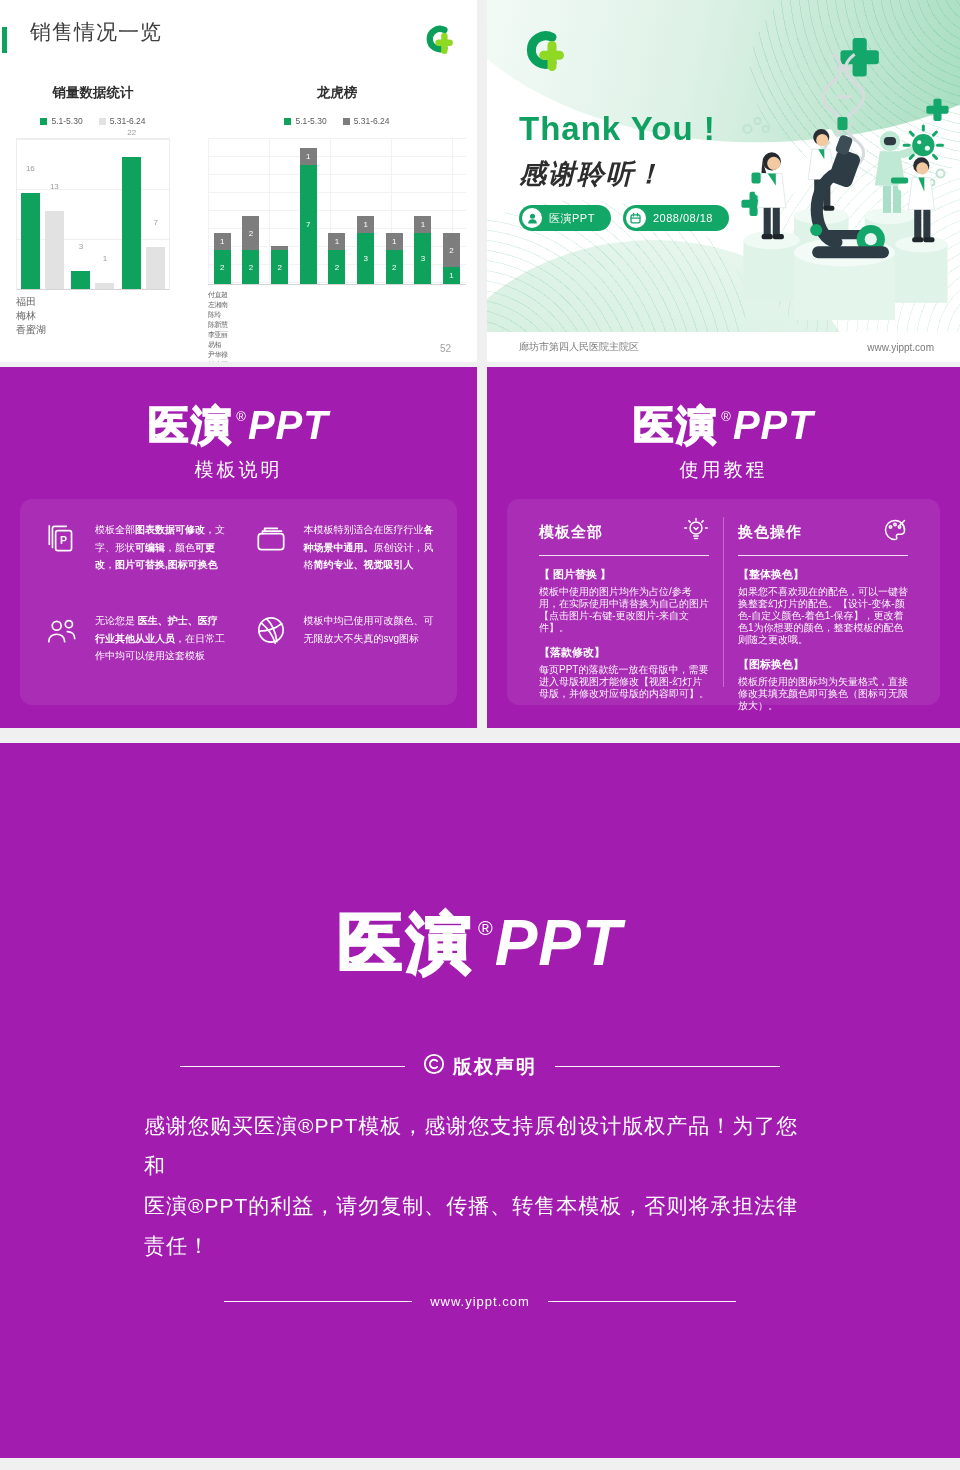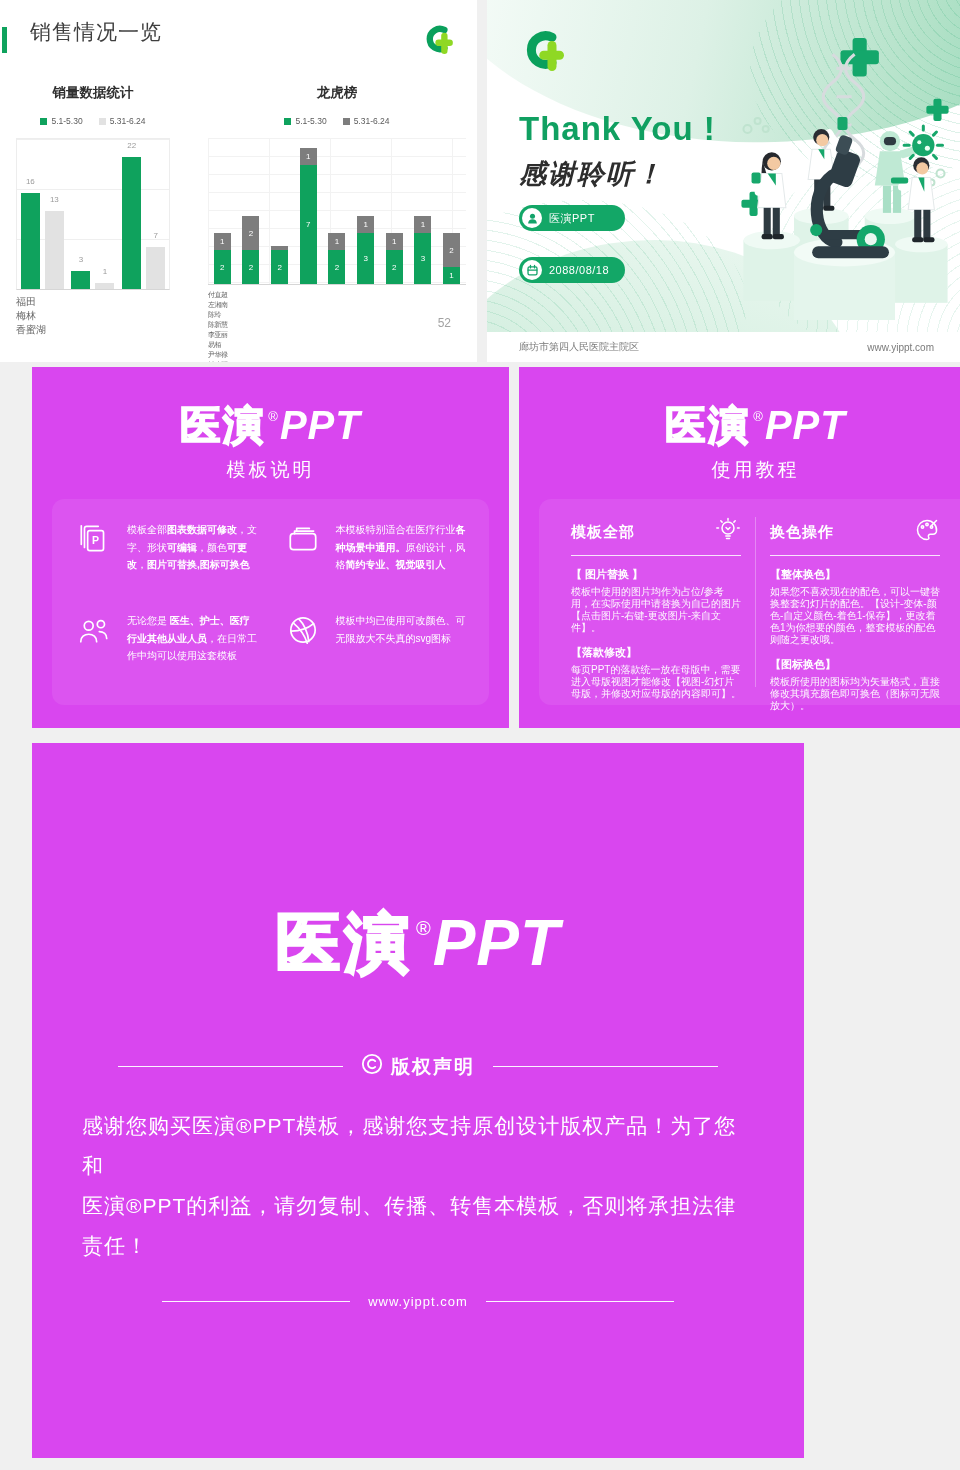--- a/index.html
+++ b/index.html
@@ -5,69 +5,69 @@
   html,body{margin:0;padding:0;background:#e9e9e9;}
   .canvas{position:relative;width:960px;height:1470px;background:#f0f0f0;overflow:hidden;
           font-family:"Liberation Sans","DejaVu Sans",sans-serif;}
   .slide{position:absolute;overflow:hidden;}
 
   
   .s1{left:0;top:0;width:477px;height:362px;background:#ffffff;}
   .s2{left:487px;top:0;width:473px;height:362px;background:#ffffff;}
   .s3{left:0;top:367px;width:477px;height:361px;}
   .s4{left:487px;top:367px;width:473px;height:361px;}
-  .s5{left:0;top:743px;width:772px;height:715px;}
-  .gslide{background:#d946ef;color:#fff;margin-left:32px;}
+  .s5{left:0;top:743px;width:960px;height:715px;}
+  .gslide{background:#a21caf;color:#fff;}
 
   
   .s1-accent{position:absolute;left:2px;top:27px;width:5px;height:26px;background:#0fa25d;}
   .s1-title{position:absolute;left:30px;top:18px;margin:0;font-size:21px;font-weight:500;color:#3f3f3f;letter-spacing:1px;}
   .mark{position:absolute;}
   .mark-s1{right:22px;top:22px;width:34px;height:34px;}
   .chart{position:absolute;top:84px;}
   .chart-0{left:16px;width:154px;}
   .chart-1{left:208px;width:258px;}
   .chart-title{text-align:center;font-size:13.5px;font-weight:600;color:#2f2f2f;}
   .legend{display:flex;justify-content:center;gap:16px;margin-top:14px;}
   .legend-item{display:flex;align-items:center;gap:4px;font-size:8.5px;color:#5b5b5b;}
   .swatch{width:7px;height:7px;display:inline-block;}
   .plot{display:flex;align-items:flex-end;justify-content:space-around;margin-top:12px;}
   .chart-0 .plot{height:150px;border:1px solid #ededed;border-bottom:1px solid #d6d6d6;
     background-image:linear-gradient(#efefef 1px,transparent 1px);background-size:100% 50px;}
   .chart-1 .plot{height:146px;border-bottom:1px solid #d6d6d6;
     background-image:linear-gradient(#f2f2f2 1px,transparent 1px),linear-gradient(90deg,#f2f2f2 1px,transparent 1px);
     background-size:100% 18px,61px 100%;}
   .group{display:flex;align-items:flex-end;gap:5px;}
-  .bcol{display:flex;flex-direction:column;align-items:center;gap:7px;}
+  .bcol{display:flex;flex-direction:column;align-items:center;gap:20px;}
   .vlabel{font-size:8px;color:#9b9b9b;}
   .bar{width:19px;}
   .stack{flex-direction:column-reverse;gap:0;width:17px;}
   .seg{width:17px;display:flex;align-items:center;justify-content:center;color:#fff;font-size:8px;}
   .xlabels{display:flex;justify-content:space-around;margin-top:5px;flex-direction:column;}
   .chart-0 .xlab{font-size:10px;color:#666;}
   .chart-1 .xlab{font-size:7px;color:#666;letter-spacing:-0.5px;}
-  .s1-pagenum{position:absolute;right:26px;bottom:32px;font-size:12px;color:#a2a2a2;}
+  .s1-pagenum{position:absolute;right:26px;bottom:8px;font-size:10px;color:#a2a2a2;}
 
   
   .ty-deco{position:absolute;z-index:0;}
   .ty-top{top:-96px;left:-60px;width:620px;height:240px;
     background:linear-gradient(105deg,#f4fbf7 10%,#ddf1e6 45%,#b4e2c9 78%,#93d8b7 100%);
     border-radius:0 0 45% 60% / 0 0 120px 230px;transform:rotate(-3deg);}
   .ty-ctr{top:-40px;right:-70px;width:280px;height:220px;border-radius:50%;
     background:repeating-radial-gradient(circle at 85% 10%,rgba(21,160,100,.14) 0 1px,transparent 1px 9px);}
   .ty-blf{bottom:-78px;left:-56px;width:430px;height:200px;
     background:linear-gradient(15deg,#c8ead7,#ecf8f1);border-radius:60% 55% 0 0 / 100% 95% 0 0;}
   .ty-cbl{bottom:-48px;left:-70px;width:330px;height:210px;border-radius:50%;
     background:repeating-radial-gradient(circle at 15% 95%,rgba(21,160,100,.12) 0 1px,transparent 1px 10px);}
   .ty-cbr{bottom:10px;right:-60px;width:260px;height:190px;border-radius:50%;
     background:repeating-radial-gradient(circle at 95% 95%,rgba(21,160,100,.10) 0 1px,transparent 1px 10px);}
   .mark-s2{left:32px;top:26px;width:48px;height:48px;z-index:2;}
   .ty-en{position:absolute;left:32px;top:110px;z-index:2;font-size:33px;font-weight:800;color:#10a061;letter-spacing:1px;}
   .ty-cn{position:absolute;left:32px;top:156px;z-index:2;font-size:27px;font-weight:700;color:#2d2d2d;letter-spacing:2px;font-style:italic;}
-  .ty-pills{position:absolute;left:32px;top:205px;z-index:2;display:flex;gap:26px;flex-direction:column;}
+  .ty-pills{position:absolute;left:32px;top:205px;z-index:2;display:flex;gap:12px;}
   .pill{display:flex;align-items:center;height:26px;background:#13a767;border-radius:13px;padding:0 16px 0 3px;}
   .pill-ic{width:20px;height:20px;border-radius:50%;background:#ffffff;display:flex;align-items:center;justify-content:center;}
   .pill-label{color:#fff;font-size:11px;margin-left:7px;letter-spacing:.5px;}
   .ty-illus{position:absolute;left:248px;top:32px;width:218px;height:288px;z-index:1;}
   .ty-footer{position:absolute;left:0;right:0;bottom:0;height:30px;background:#fff;z-index:3;
     display:flex;align-items:center;justify-content:space-between;padding:0 26px 0 32px;box-sizing:border-box;
     font-size:10px;color:#7a7a7a;}
 
   
   .glogo{text-align:center;padding-top:38px;line-height:1;}

